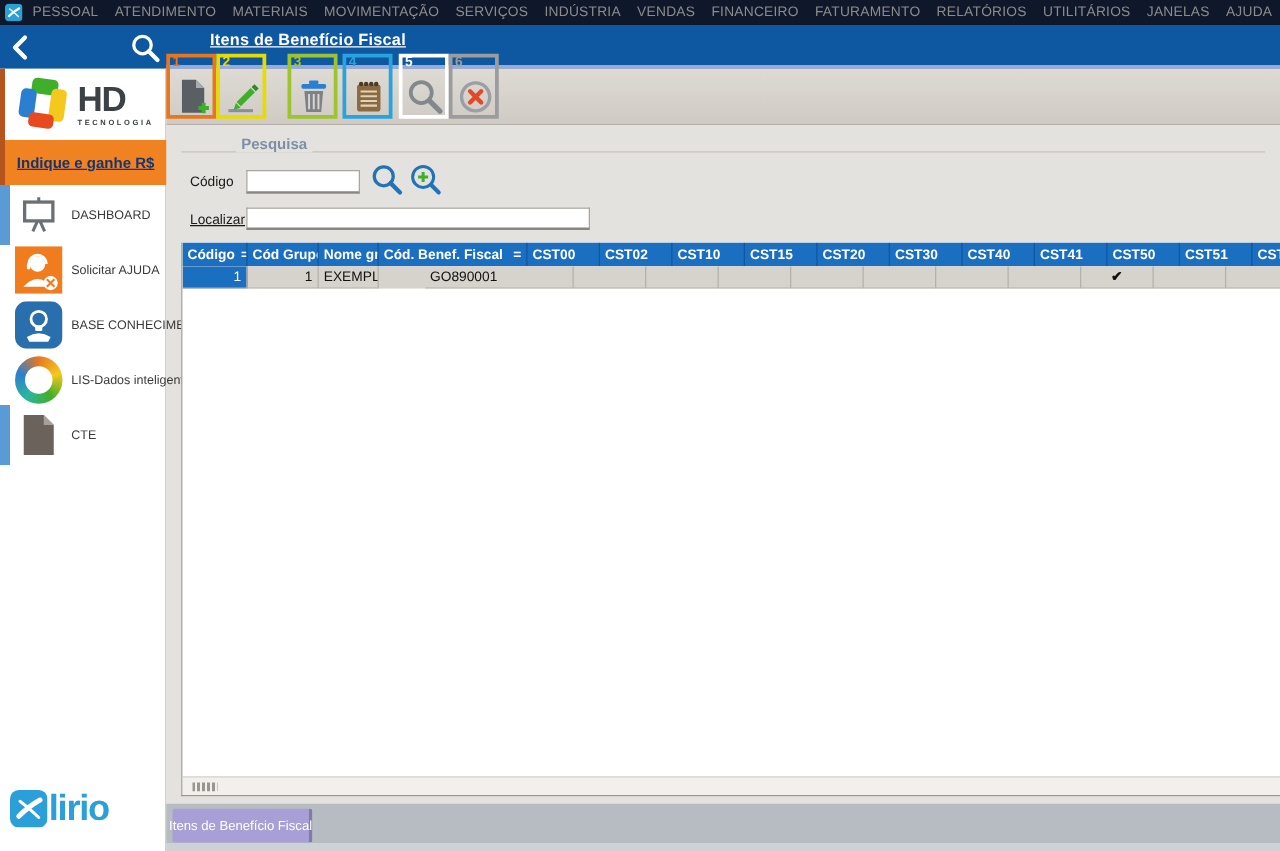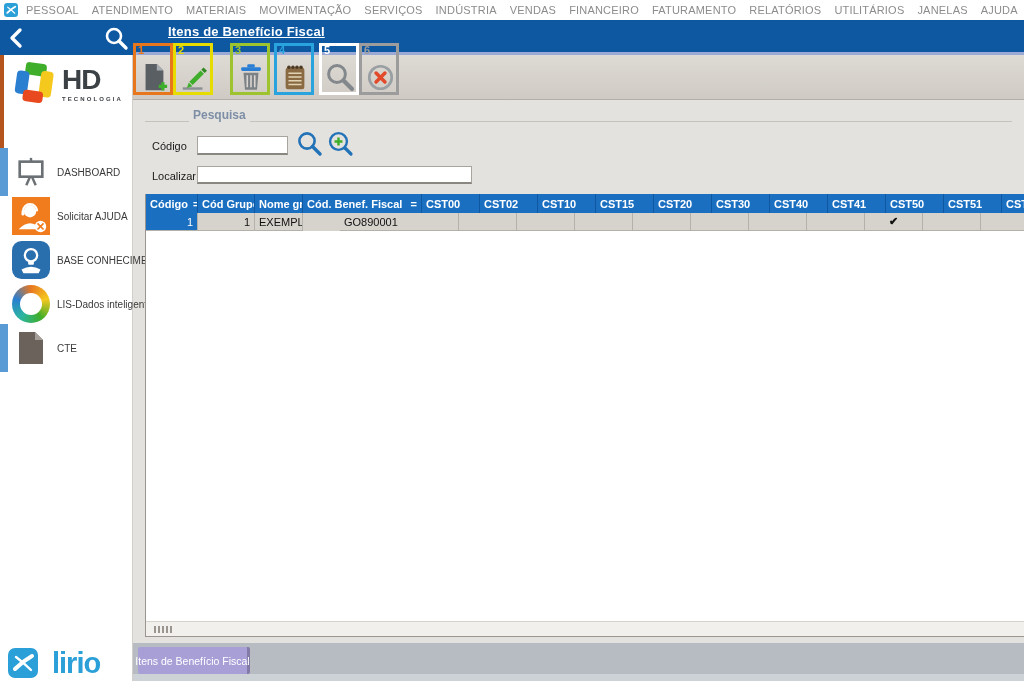--- a/index.html
+++ b/index.html
@@ -1,20 +1,20 @@
 <!DOCTYPE html>
 <html><head>
 <meta charset="utf-8">
 <style>
   * { margin:0; padding:0; box-sizing:border-box; }
   body { font-family:"Liberation Sans", sans-serif; background:#888; }
   .screen { position:relative; width:1024px; height:681px; overflow:hidden; background:#e4e2de; font-family:"Liberation Sans", sans-serif; }
 
   
-  .menubar { position:absolute; left:0; top:0; width:1024px; height:20px; background:#ffffff;
+  .menubar { position:absolute; left:0; top:0; width:1024px; height:20px; background:#0f172a;
              display:flex; align-items:center; padding-left:4px; }
   .menubar .app-ico { width:14px; height:14px; margin-right:8px; flex:0 0 auto; }
   .menu-items { display:flex; align-items:center; gap:13px; }
   .menu-item { font-size:11px; color:#8c8c8c; letter-spacing:.2px; cursor:default; white-space:nowrap; }
 
   
   .titlebar { position:absolute; left:0; top:20px; width:1024px; height:35px; background:#0e58a2; }
   .back-chevron { position:absolute; left:6px; top:6px; }
   .tb-search-input { position:absolute; left:33px; top:28px; width:76px; height:16px; background:transparent;
                      border:none; border-bottom:2px solid #b9c7dd; color:#fff; font-size:11px; outline:none; }
@@ -46,30 +46,30 @@
   .side-banner span { font-size:12px; font-weight:bold; color:#16356e; text-decoration:underline; }
   .side-items { position:absolute; left:0; top:95px; width:133px; }
   .side-item { position:relative; height:44px; display:flex; align-items:center; gap:7px; padding-left:12px; cursor:pointer; }
   .side-item.accent::before { content:''; position:absolute; left:0; top:-2px; width:8px; height:48px; background:#5b9bd5; }
   .side-icon { flex:0 0 auto; display:flex; align-items:center; justify-content:center; width:38px; }
   .side-label { font-size:10px; color:#3a3a3a; white-space:nowrap; }
   .lis-ring { width:38px; height:38px; border-radius:50%;
               background:conic-gradient(#e87820,#f5c81e,#3fae2a,#2bb5a0,#2b7fd0,#e87820);
               display:flex; align-items:center; justify-content:center; }
   .lis-ring::after { content:''; width:22px; height:22px; border-radius:50%; background:#fff; }
-  .side-footer { position:absolute; left:8px; bottom:3px; display:flex; align-items:center; gap:14px; }
+  .side-footer { position:absolute; left:8px; bottom:19px; display:flex; align-items:center; gap:1px; }
   .lirio-text { font-size:29px; font-weight:bold; color:#2b9fd8; letter-spacing:-1px; line-height:1; }
 
   
   .group-line { position:absolute; left:145px; top:121px; width:867px; height:1px; background:#c6c2bc; }
   .group-label { position:absolute; left:149px; top:108px; font-size:12px; font-weight:bold; color:#7d8fa6;
                  background:#e4e2de; padding:0 4px; z-index:2;margin-left:40px; }
   .field-label { position:absolute; font-size:11px; color:#1a1a1a; }
   .lab-codigo { left:152px; top:140px; }
-  .lab-localizar { left:152px; top:170px; }
+  .lab-localizar { left:152px; top:170px;text-decoration:underline; }
   .txt-input { position:absolute; background:#fff; border:1px solid #a8a49e; border-bottom:2px solid #8a8680;
                font-size:11px; padding:1px 3px; outline:none; font-family:"Liberation Sans",sans-serif; }
   .inp-codigo { left:197px; top:136px; width:91px; height:19px; }
   .inp-localizar { left:197px; top:166px; width:275px; height:18px; }
   .pz-icon { position:absolute; top:130px; cursor:pointer; }
   .pz-search { left:296px; }
   .pz-zoomin { left:327px; }
 
   
   .grid-panel { position:absolute; left:145px; top:194px; width:879px; height:443px;
@@ -215,20 +215,23 @@
           <rect x="30" y="9" width="13" height="27" rx="4" fill="#f5c81e"></rect>
           <rect x="5" y="12" width="13" height="24" rx="4" fill="#2b7fd0"></rect>
           <rect x="14" y="31" width="21" height="12" rx="4" fill="#e8491f"></rect>
         </g>
       </svg>
       <div class="hd-text">
         <span class="hd-main">HD</span>
         <span class="hd-sub">TECNOLOGIA</span>
       </div>
     </div>
+    <div class="side-banner">
+      <span>Indique e ganhe R$</span>
+    </div>
 
     <div class="side-items">
       <div class="side-item accent">
         <span class="side-icon">
           <svg width="32" height="32" viewBox="0 0 34 34">
             <line x1="17" y1="2" x2="17" y2="6" stroke="#6b7075" stroke-width="2.6"></line>
             <rect x="5" y="6" width="24" height="16" fill="none" stroke="#6b7075" stroke-width="2.8"></rect>
             <line x1="12" y1="31" x2="16" y2="22" stroke="#6b7075" stroke-width="2.6"></line>
             <line x1="22" y1="31" x2="18" y2="22" stroke="#6b7075" stroke-width="2.6"></line>
           </svg>

